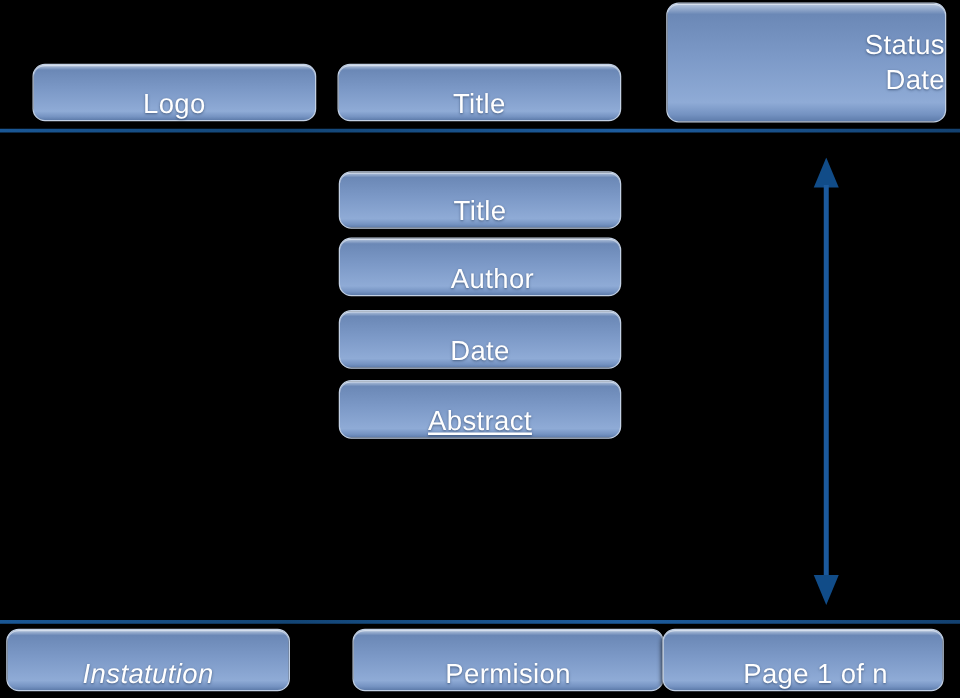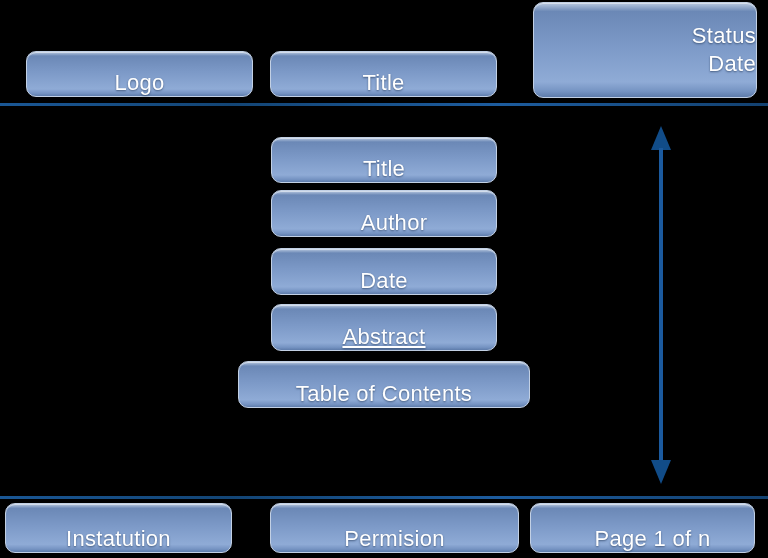--- a/index.html
+++ b/index.html
@@ -52,22 +52,22 @@
   #logo-box      {left:4px;  top:51px;  width:227px; height:46px;margin-left:22px;}
   #hdr-title-box {left:270px;top:51px;  width:227px; height:46px;}
   #status-box    {left:533px;top:2px;   width:224px; height:96px;}
   #line-top      {top:103px;}
   #mid-title-box {left:271px;top:137px; width:226px; height:46px;}
   #author-box    {left:271px;top:190px; width:226px; height:47px;padding-left:20px;}
   #date-box      {left:271px;top:248px; width:226px; height:47px;}
   #abstract-box  {left:271px;top:304px; width:226px; height:47px;text-decoration:underline;}
   #toc-box       {left:238px;top:361px; width:292px; height:47px;}
   #line-bottom   {top:496px;}
-  #institution-box{left:5px; top:503px; width:227px; height:50px;}
-  #permission-box{left:270px;top:503px; width:249px; height:50px;}
+  #institution-box{left:5px; top:503px; width:227px; height:50px;font-style:italic;}
+  #permission-box{left:282px;top:503px; width:249px; height:50px;}
   #page-box      {left:530px;top:503px; width:225px; height:50px;padding-left:20px;}
 </style>
 </head>
 <body>
 
 <div class="stage">
 
   <div class="box" id="logo-box">
     <span>Logo</span>
   </div>
@@ -93,23 +93,20 @@
   </div>
 
   <div class="box" id="date-box">
     <span>Date</span>
   </div>
 
   <div class="box" id="abstract-box">
     <span>Abstract</span>
   </div>
 
-  <div class="box" id="toc-box">
-    <span>Table of Contents</span>
-  </div>
 
   <svg class="arrow-svg" width="34" height="358" viewBox="0 0 34 358">
     <polygon points="17,0 27,24 7,24" fill="#114c88"></polygon>
     <rect x="15" y="22" width="4" height="314" fill="#1b5a9e"></rect>
     <polygon points="17,358 27,334 7,334" fill="#114c88"></polygon>
   </svg>
 
   <div class="box" id="institution-box">
     <span>Instatution</span>
   </div>

